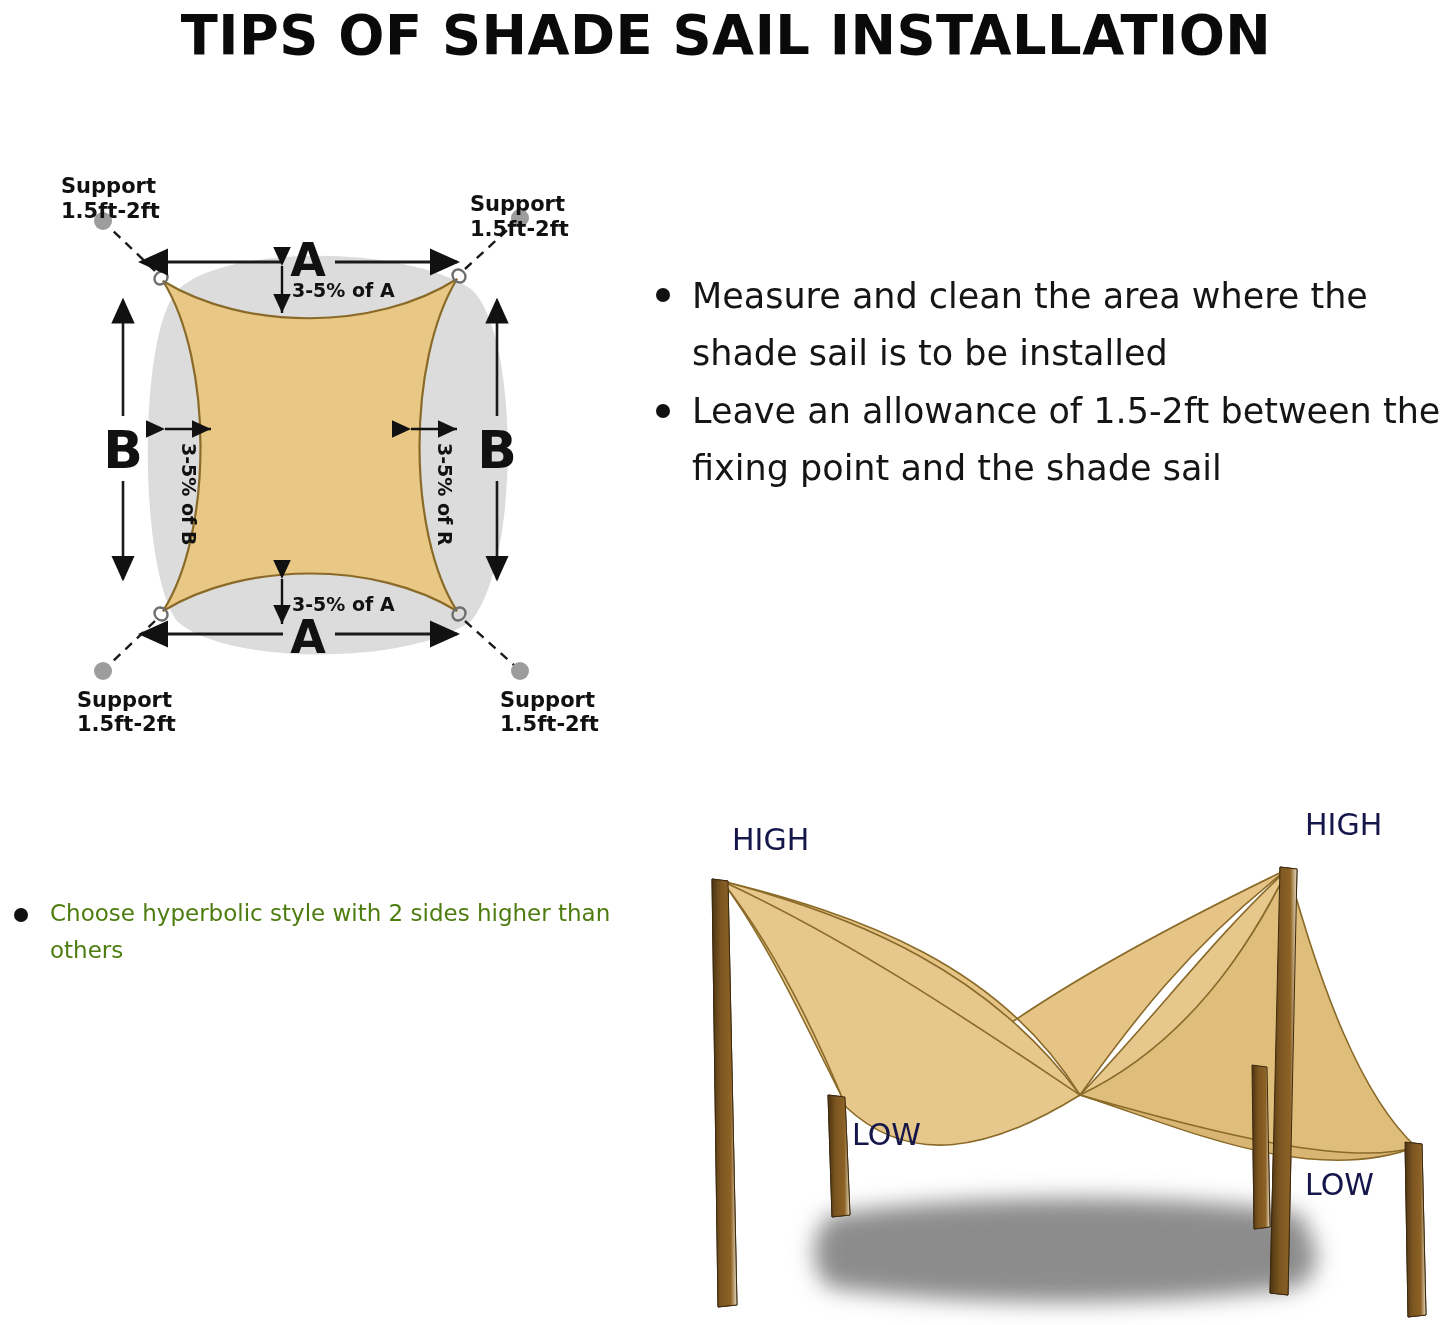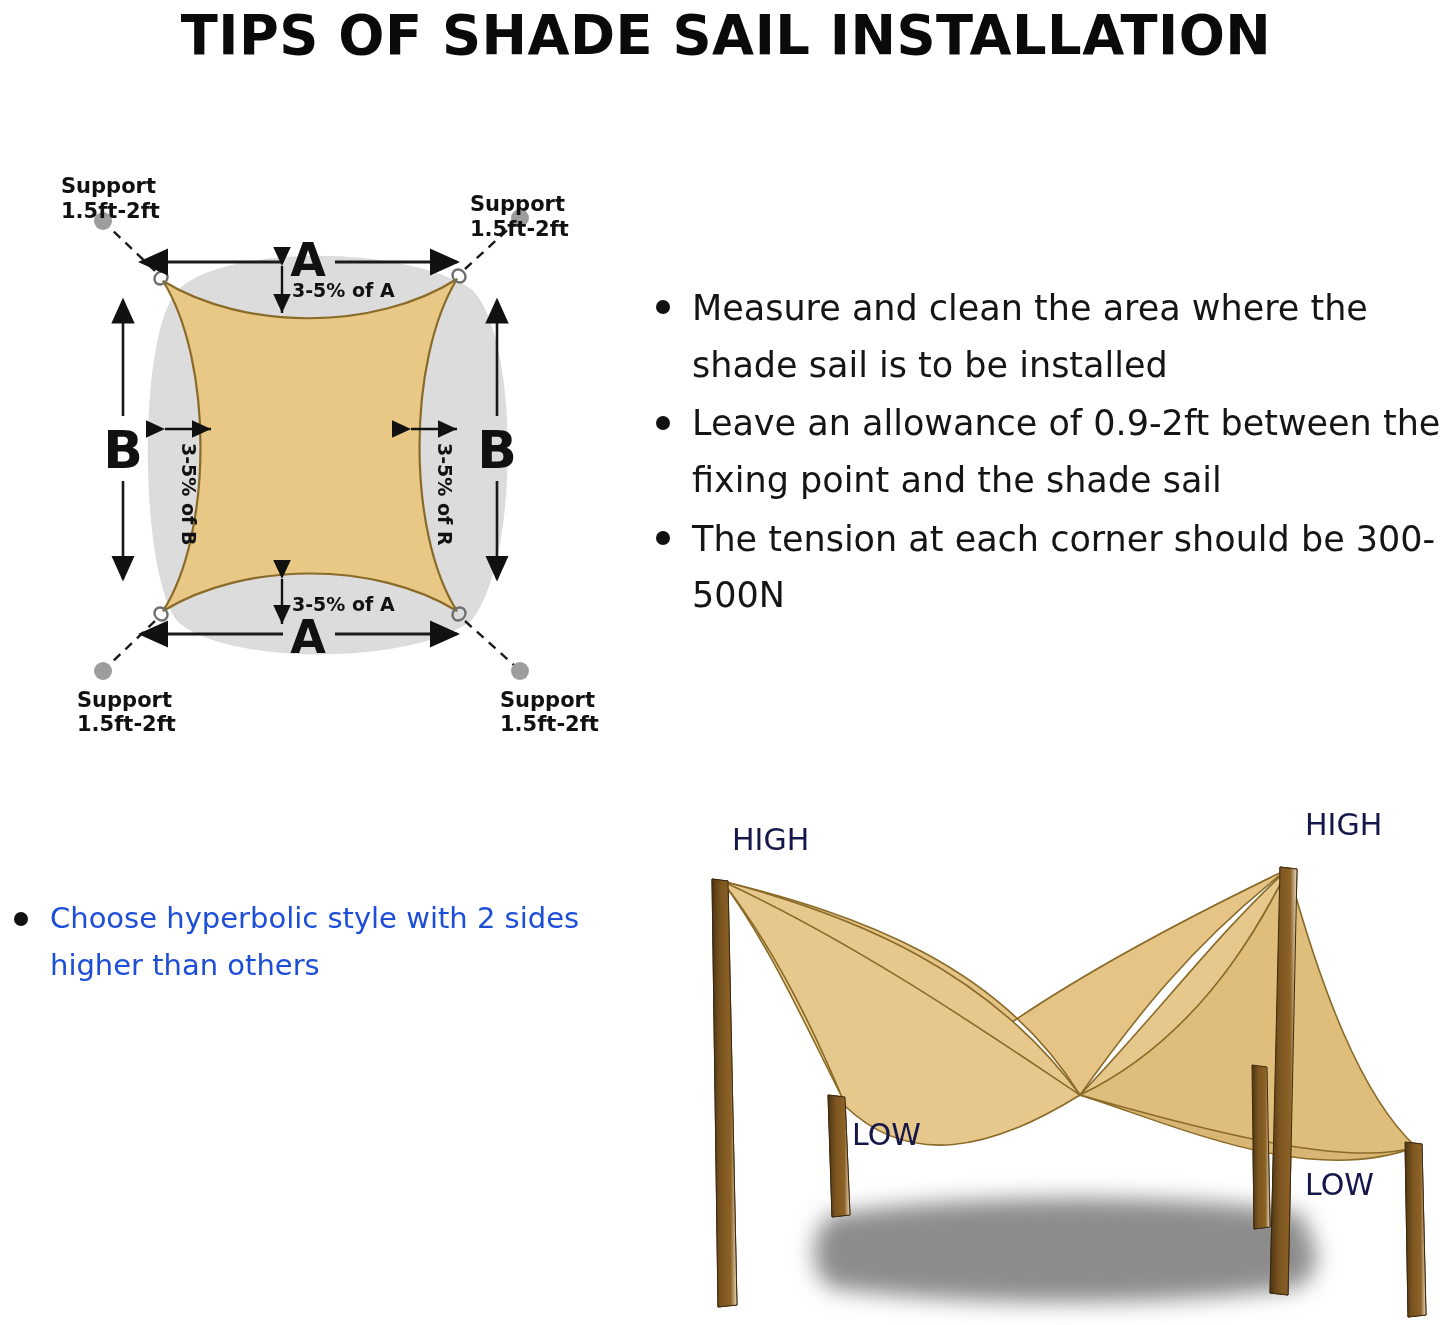--- a/index.html
+++ b/index.html
@@ -64,35 +64,35 @@
     left: 8px;
     top: 0.58em;
     width: 14px;
     height: 14px;
     border-radius: 50%;
     background: #111;
   }
 
   #tips-list-right {
     left: 648px;
-    top: 280px;
+    top: 268px;
     width: 800px;
     font-size: 35px;
     line-height: 1.62;
     color: #151515;
   }
   #tips-list-right li { margin-bottom: 2px; }
 
   #tips-list-bottom {
     left: 6px;
     top: 895px;
     width: 620px;
-    font-size: 29px;
+    font-size: 23px;
     line-height: 1.62;
-    color: #1d4ed8;
+    color: #4d7c0f;
   }
   #tips-list-bottom li { margin-bottom: 2px; }
 
   
   #hyperbolic-illustration {
     position: absolute;
     left: 660px;
     top: 795px;
     width: 790px;
     height: 530px;
@@ -218,25 +218,21 @@
   </svg>
 </div>
 
 <ul class="bullet-list" id="tips-list-right">
   <li>
     <span class="bullet-dot"></span>
     <span>Measure and clean the area where the shade sail is to be installed</span>
   </li>
   <li>
     <span class="bullet-dot"></span>
-    <span>Leave an allowance of 0.9-2ft between the fixing point and the shade sail</span>
-  </li>
-  <li>
-    <span class="bullet-dot"></span>
-    <span>The tension at each corner should be 300-500N</span>
+    <span>Leave an allowance of 1.5-2ft between the fixing point and the shade sail</span>
   </li>
 </ul>
 
 <ul class="bullet-list" id="tips-list-bottom">
   <li>
     <span class="bullet-dot"></span>
     <span>Choose hyperbolic style with 2 sides higher than others</span>
   </li>
 </ul>
 

